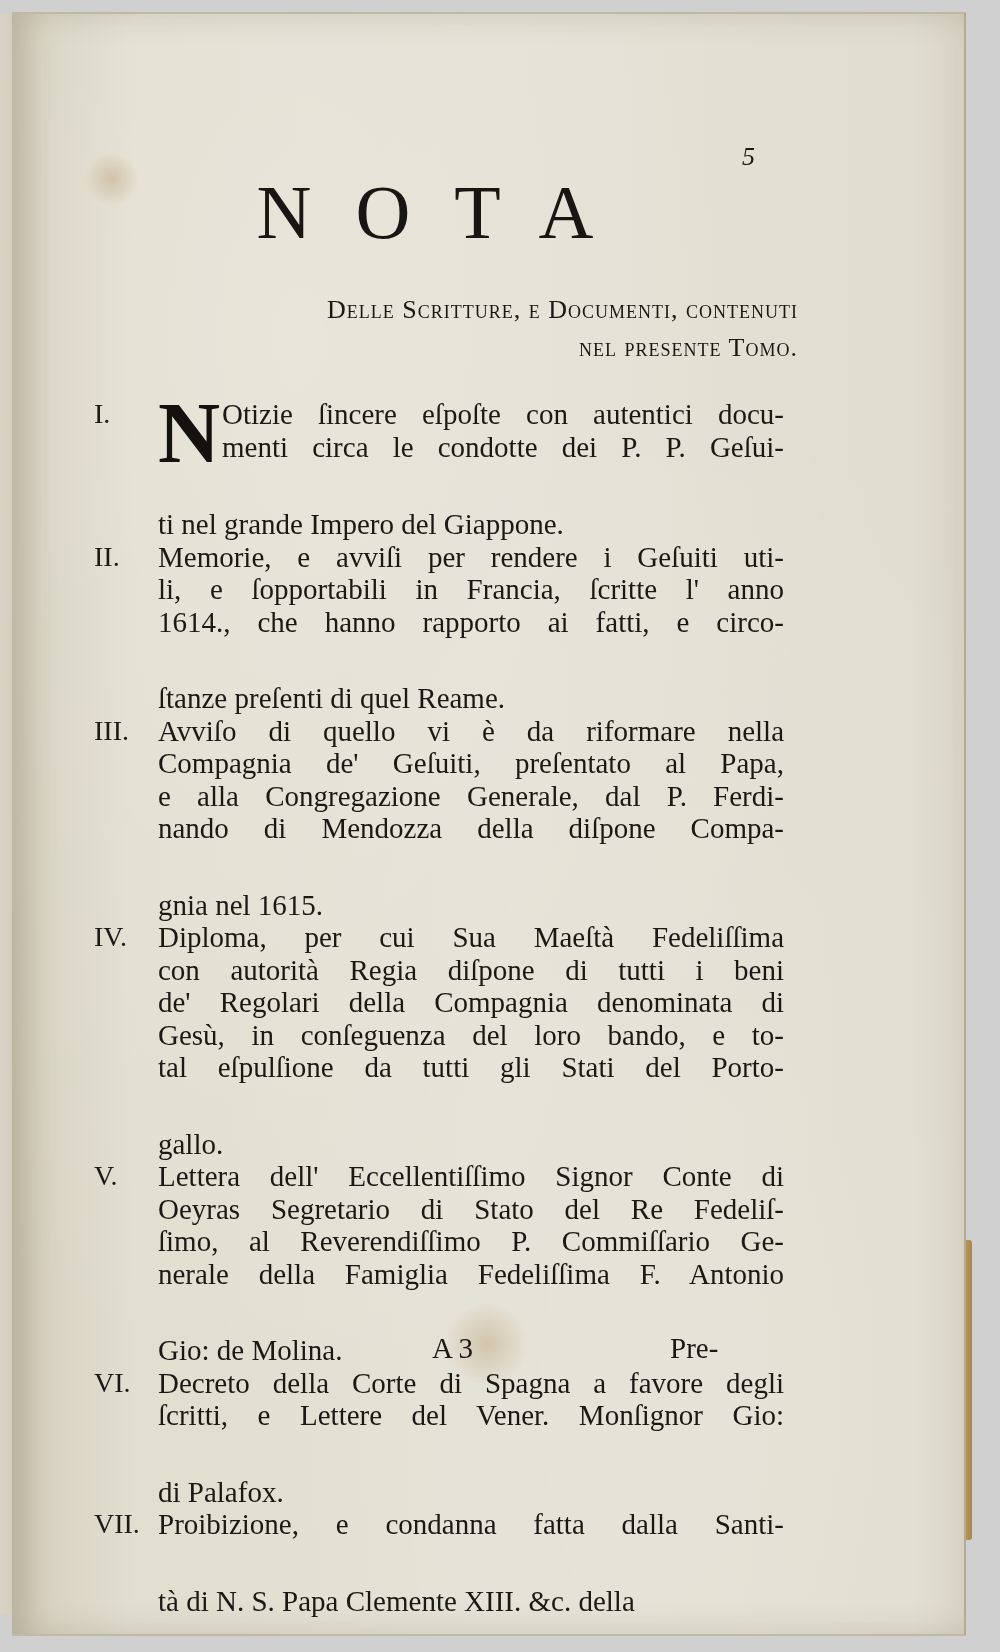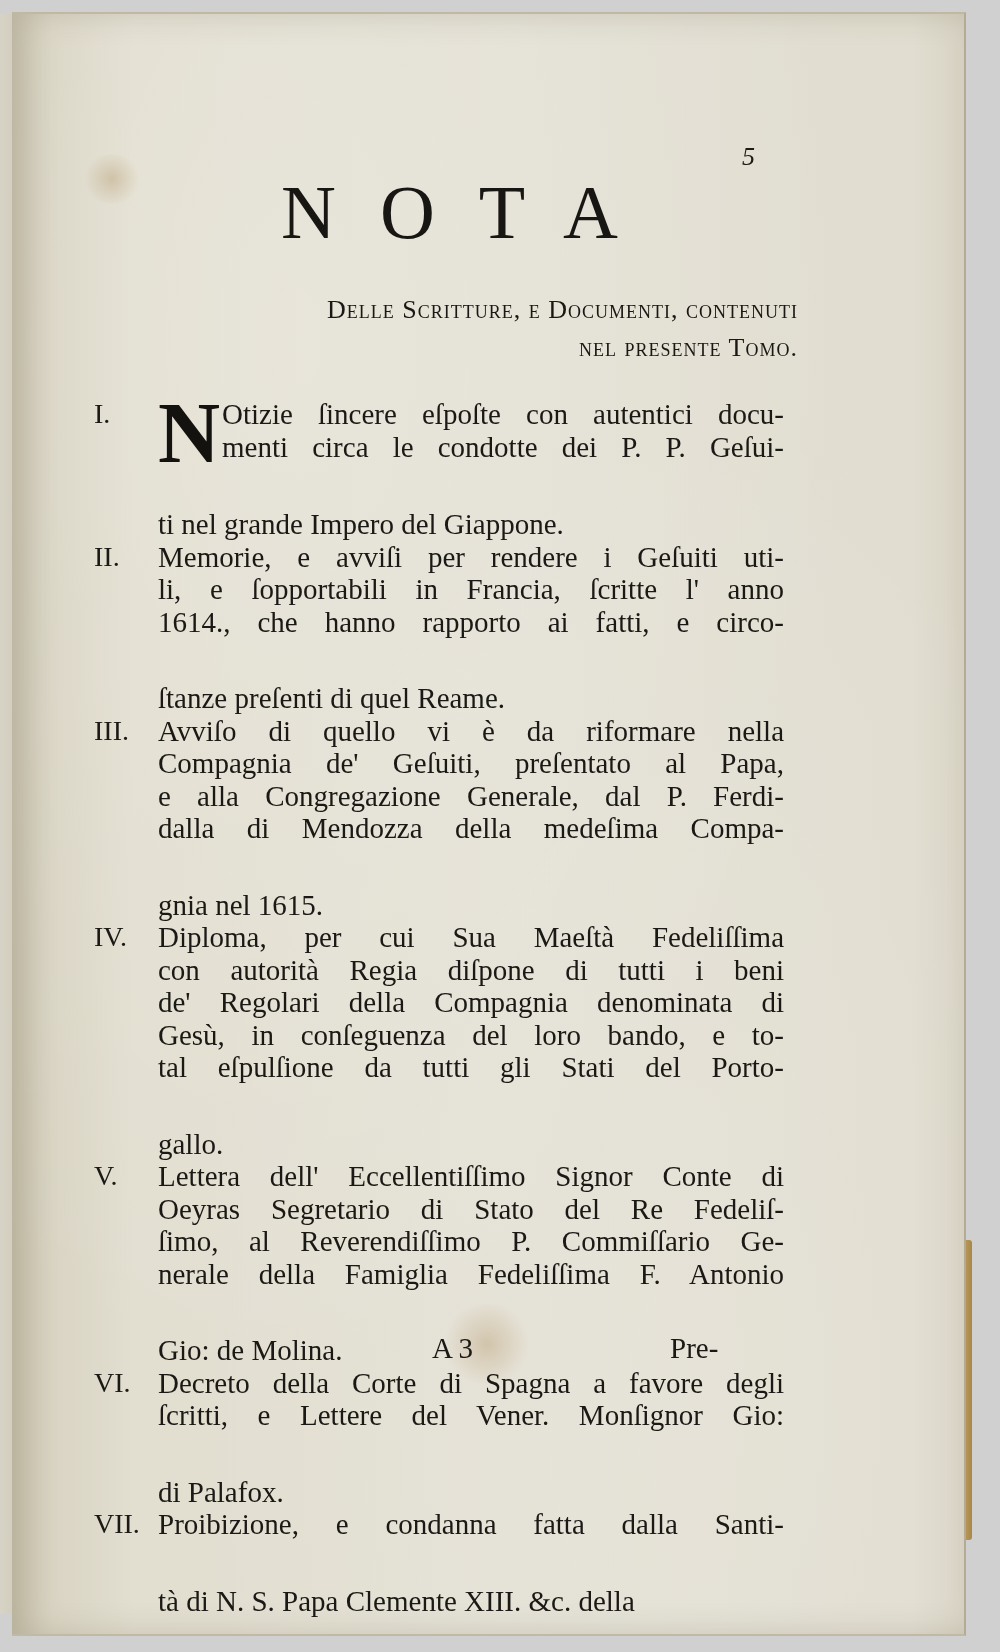--- a/index.html
+++ b/index.html
@@ -69,21 +69,21 @@
       font-style: italic;
       color: #1f1c18;
     }
     .main-title {
       position: absolute;
       left: 190px;
       top: 160px;
       width: 430px;
       font-size: 76px;
       letter-spacing: 44px;
-      text-align: right;
+      text-align: center;
       color: #181612;
       line-height: 1;
     }
     .subtitle {
       position: absolute;
       left: 56px;
       top: 277px;
       width: 700px;
       text-align: right;
       font-size: 26px;
@@ -197,21 +197,21 @@
             <span class="line">1614., che hanno rapporto ai fatti, e circo-</span>
             <span class="line last">ſtanze preſenti di quel Reame.</span>
           </div>
         </div>
         <div class="entry">
           <div class="entry-numeral">III.</div>
           <div class="entry-text">
             <span class="line">Avviſo di quello vi è da riformare nella</span>
             <span class="line">Compagnia de' Geſuiti, preſentato al Papa,</span>
             <span class="line">e alla Congregazione Generale, dal P. Ferdi-</span>
-            <span class="line">dalla di Mendozza della medeſima Compa-</span>
+            <span class="line">nando di Mendozza della diſpone Compa-</span>
             <span class="line last">gnia nel 1615.</span>
           </div>
         </div>
         <div class="entry">
           <div class="entry-numeral">IV.</div>
           <div class="entry-text">
             <span class="line">Diploma, per cui Sua Maeſtà Fedeliſſima</span>
             <span class="line">con autorità Regia diſpone di tutti i beni</span>
             <span class="line">de' Regolari della Compagnia denominata di</span>
             <span class="line">Gesù, in conſeguenza del loro bando, e to-</span>

